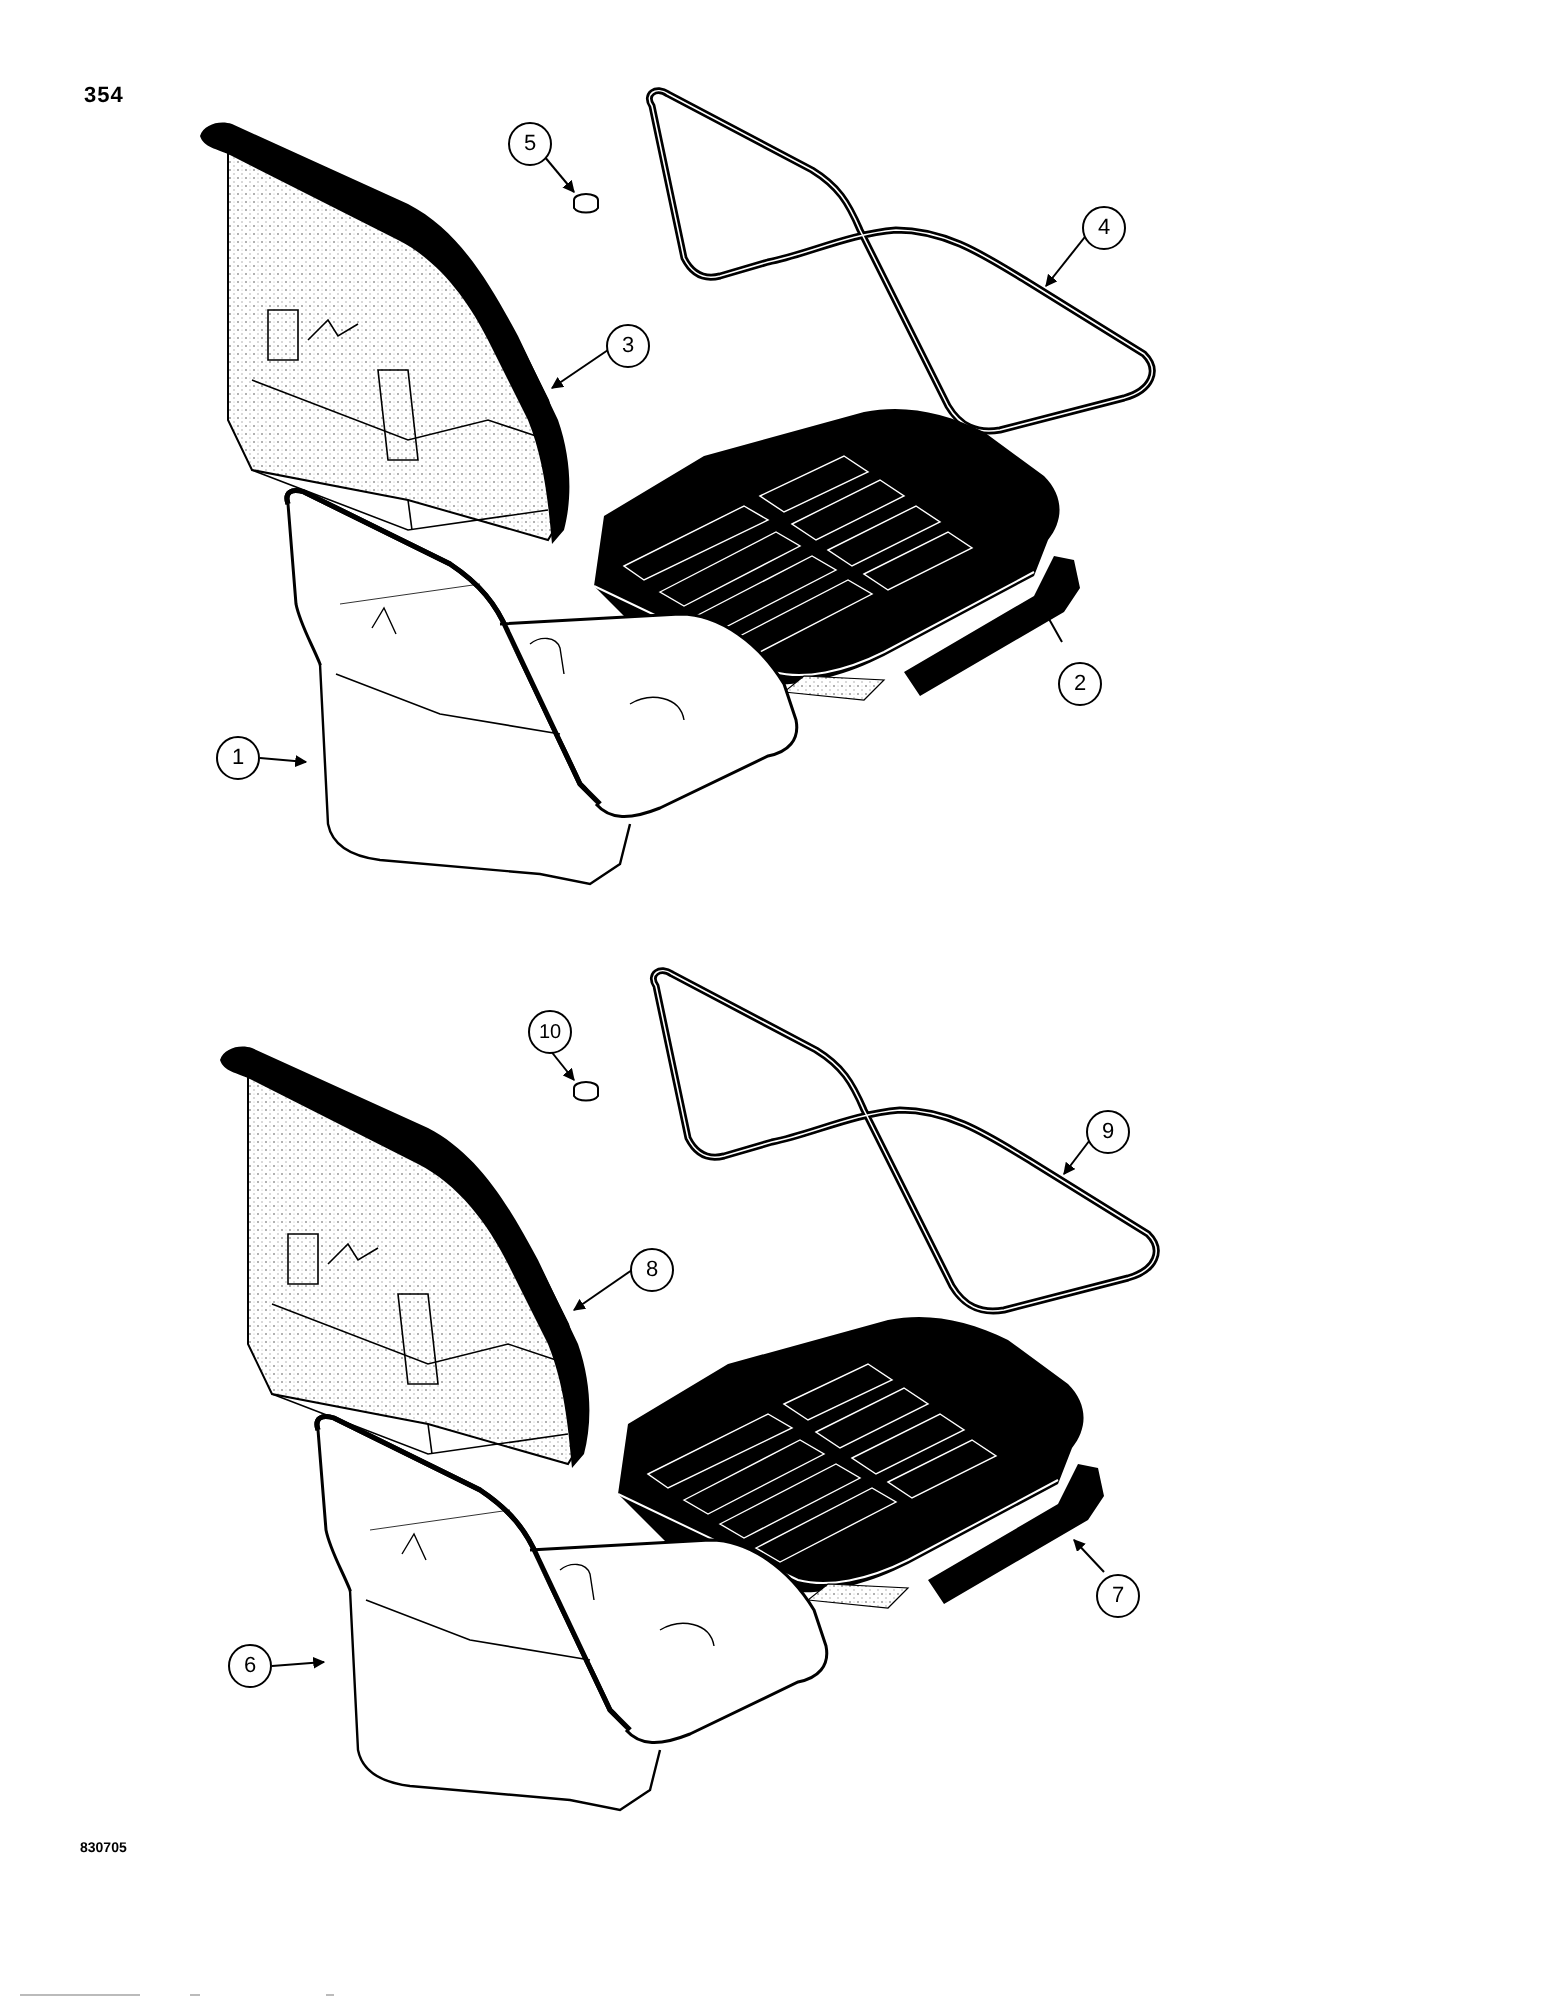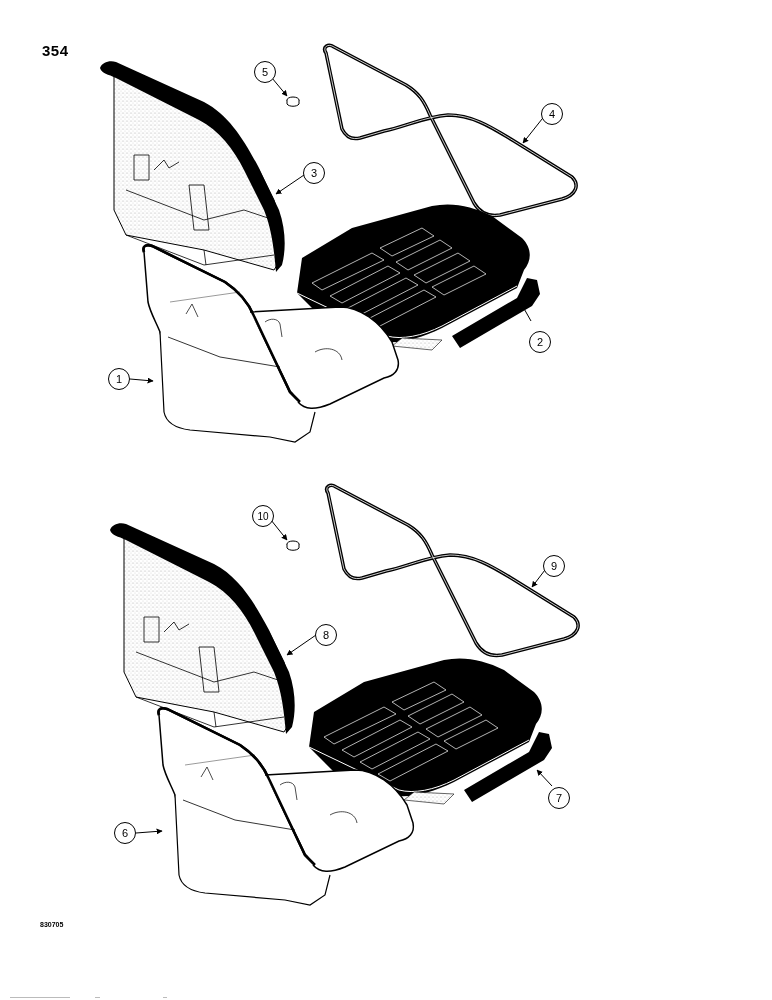--- a/index.html
+++ b/index.html
@@ -1,18 +1,18 @@
 <!DOCTYPE html>
 <html><head>
 <meta charset="utf-8">
 <style>
   html, body { margin: 0; padding: 0; background: #ffffff; }
   body { width: 772px; height: 1000px; position: relative; overflow: hidden;
          font-family: "Liberation Sans", sans-serif; color: #000; }
-  .page-number { position: absolute; left: 42px; top: 42px; font-size: 15px; font-weight: bold; letter-spacing: 0.5px; }
+  .page-number { position: absolute; left: 42px; top: 42px; font-size: 11px; font-weight: bold; letter-spacing: 0.5px; }
   .figure-id { position: absolute; left: 40px; top: 921px; font-size: 7px; font-weight: bold; }
   svg.drawing { position: absolute; left: 0; top: 0; }
   .callout { position: absolute; width: 22px; height: 22px; border: 1.5px solid #000; border-radius: 50%;
              box-sizing: border-box; display: flex; align-items: center; justify-content: center;
              font-size: 11px; background: #fff; }
   .callout.two-digit { font-size: 10px; }
   .scan-speck { position: absolute; top: 997px; height: 1px; background: #bbb; }
 </style>
 </head>
 <body>
@@ -150,21 +150,21 @@
   </div>
 <div class="callout" style="left:548px;top:787px;">
     <span>7</span>
   </div>
 <div class="callout" style="left:315px;top:624px;">
     <span>8</span>
   </div>
 <div class="callout" style="left:543px;top:555px;">
     <span>9</span>
   </div>
-<div class="callout two-digit" style="left:252px;top:505px;">
+<div class="callout two-digit" style="left:264px;top:505px;">
     <span>10</span>
   </div>
 
 <div class="figure-id">830705</div>
 
 <div class="scan-speck" style="left:10px;width:60px;"></div>
 <div class="scan-speck" style="left:95px;width:5px;"></div>
 <div class="scan-speck" style="left:163px;width:4px;"></div>
 
 </body></html>

